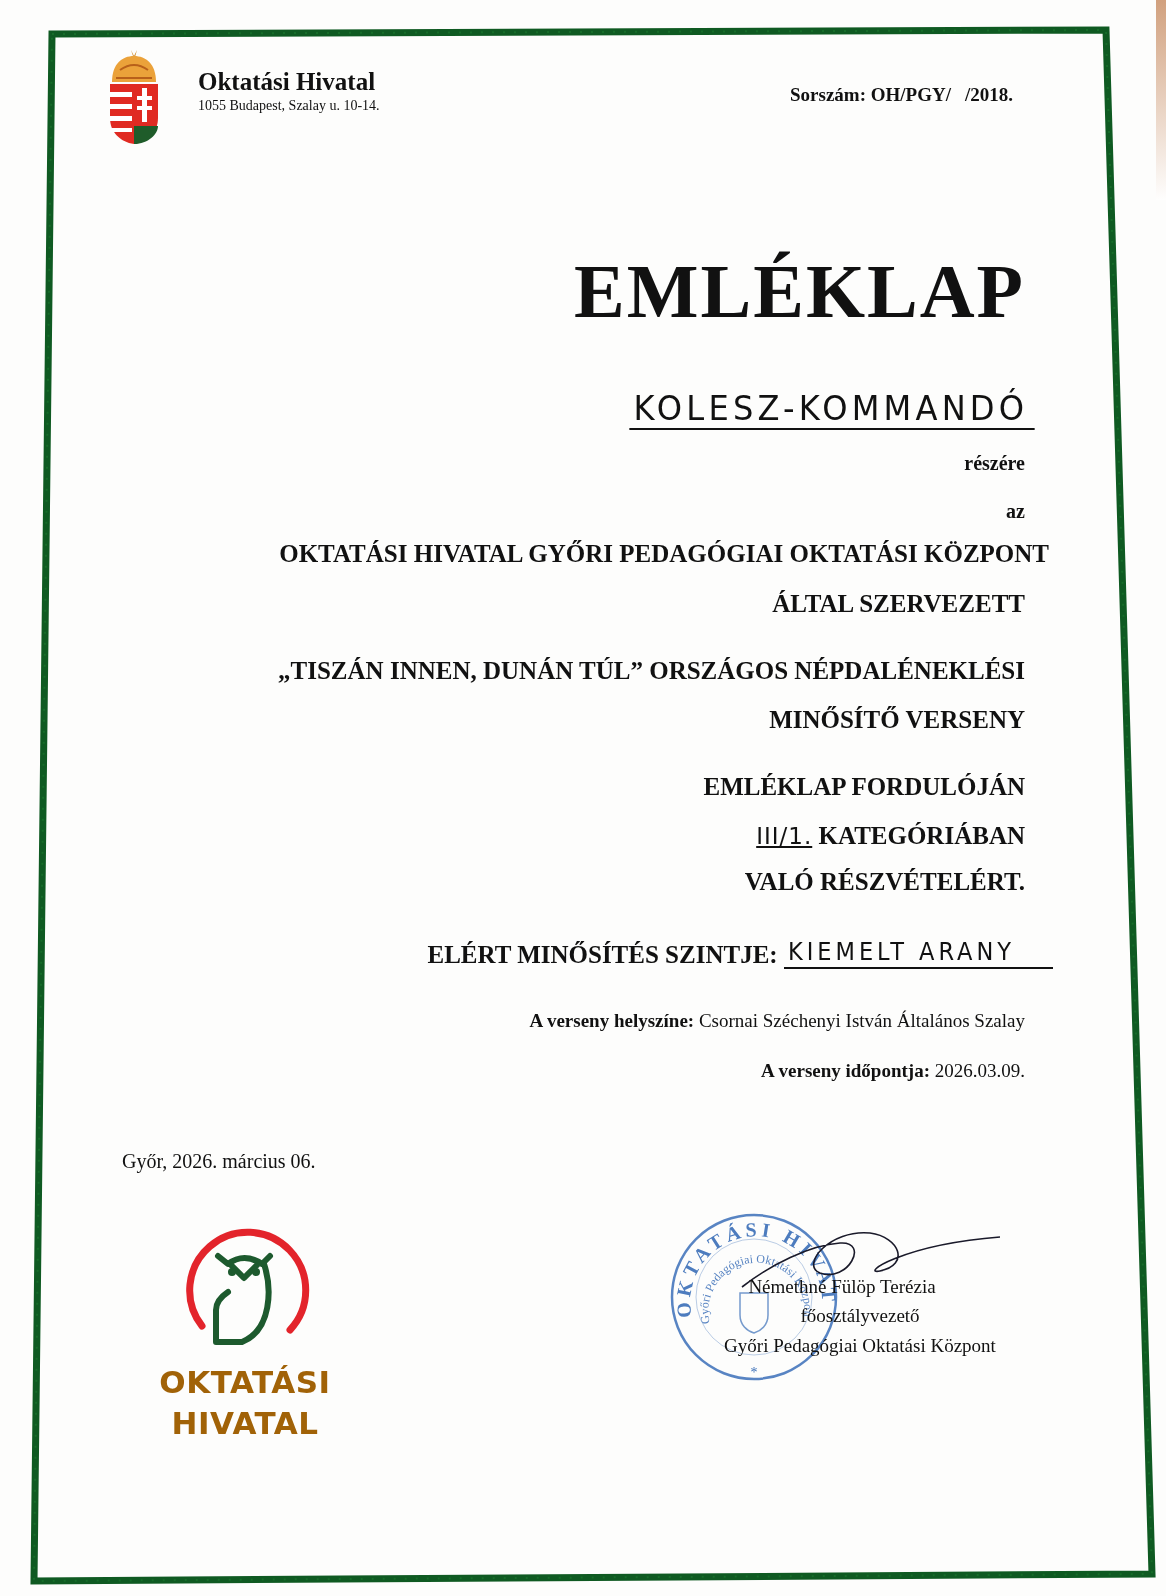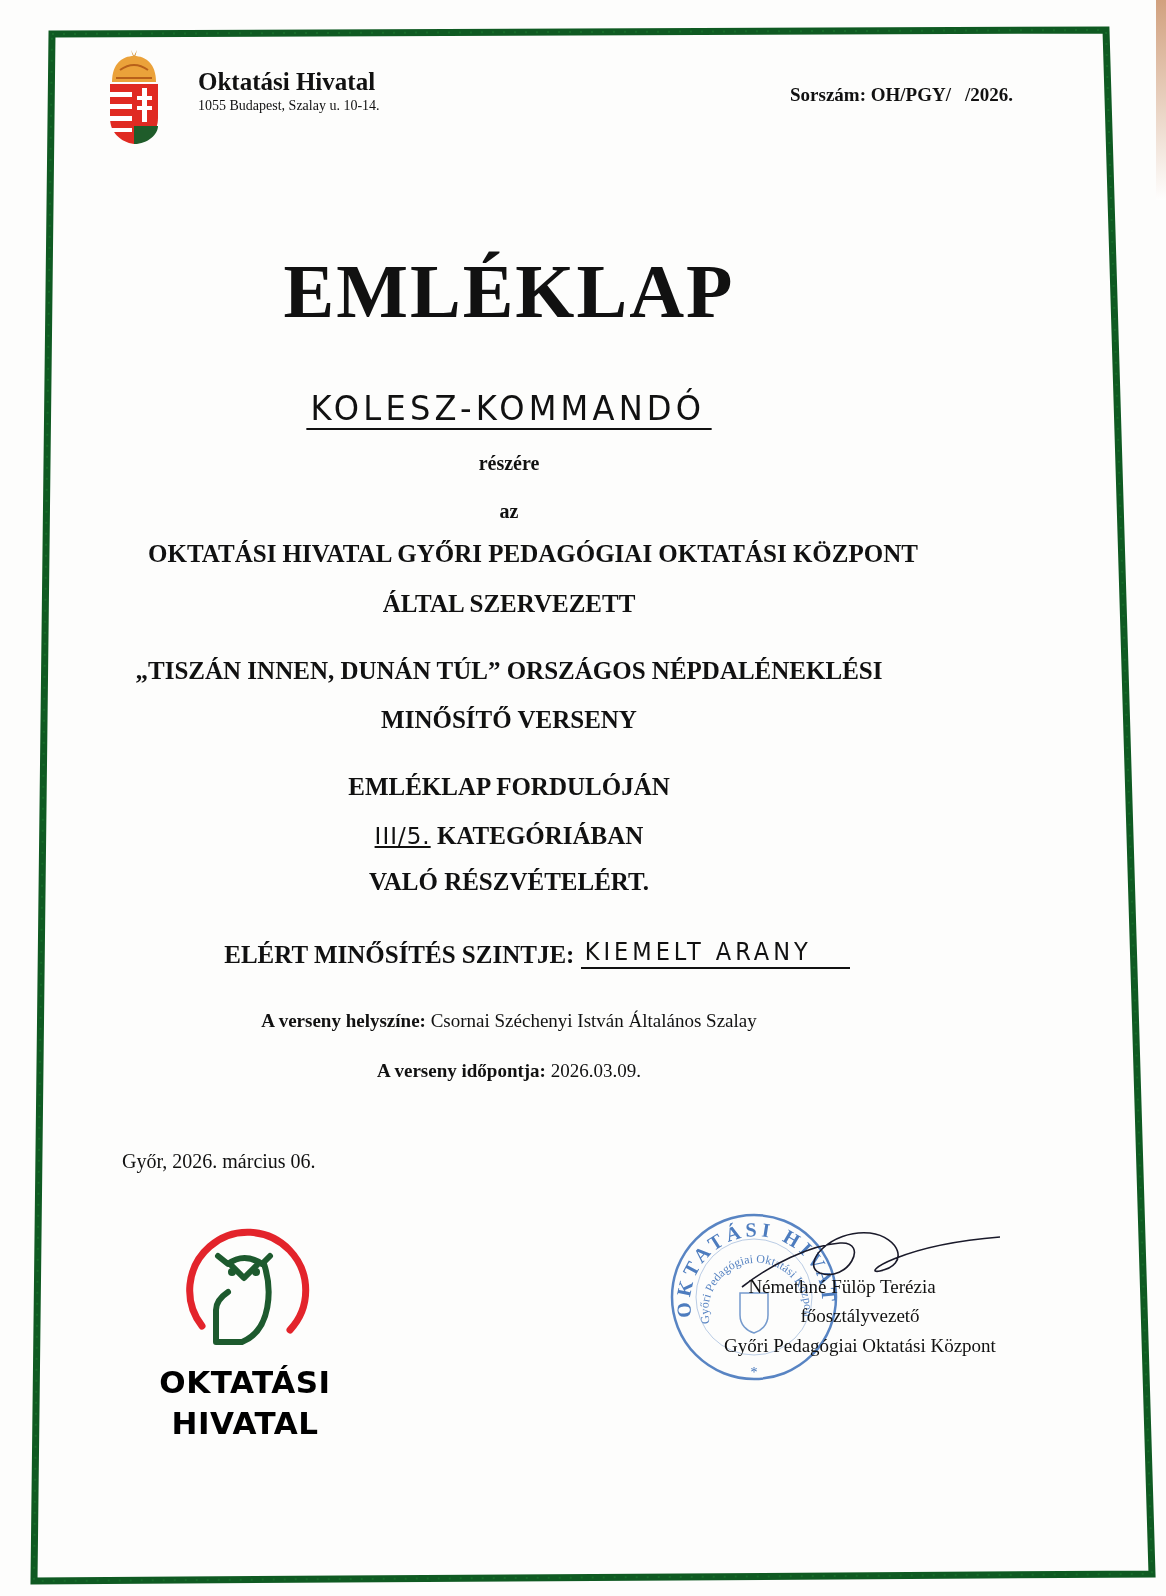--- a/index.html
+++ b/index.html
@@ -6,21 +6,21 @@
   body {
     width: 1166px; height: 1596px; position: relative; overflow: hidden;
     background: #fdfdfc;
     font-family: "Liberation Serif", "DejaVu Serif", serif;
     color: #111;
   }
   .frame { position: absolute; left: 0; top: 0; width: 1166px; height: 1596px; pointer-events: none; }
   .edge-strip { position: absolute; right: 0; top: 0; width: 10px; height: 200px; background: linear-gradient(#b4632a, #ffffff); opacity: .6; }
 
   .abs { position: absolute; }
-  .center { position: absolute; left: 0; width: 1018px; text-align: center; }
+  .center { position: absolute; left: 7px; width: 1018px; text-align: right; }
 
   .coat { left: 106px; top: 48px; width: 56px; height: 98px; }
   .org-name { left: 198px; top: 68px; font-size: 25px; font-weight: bold; }
   .org-addr { left: 198px; top: 98px; font-size: 14px; }
   .serial { left: 790px; top: 84px; font-size: 19px; font-weight: bold; }
   .serial span.gap { display: inline-block; width: 14px; }
 
   .title { top: 248px; font-size: 76px; font-weight: bold; letter-spacing: 2px; }
   .hand {
     font-family: "DejaVu Sans", sans-serif; font-weight: normal;
@@ -54,21 +54,21 @@
 
   .y-venue { top: 1010px; font-size: 19px; }
   .y-date { top: 1060px; font-size: 19px; }
   .bold { font-weight: bold; }
 
   .place-date { left: 122px; top: 1150px; font-size: 20px; }
 
   .oh-logo { left: 180px; top: 1218px; width: 130px; height: 135px; }
   .oh-text {
     position: absolute; left: 120px; width: 250px; text-align: center;
-    font-family: "DejaVu Sans", sans-serif; font-weight: bold; color: #000000;
+    font-family: "DejaVu Sans", sans-serif; font-weight: bold; color: #a16207;
     font-size: 31px; letter-spacing: 0.5px;
   }
   .oh-t1 { top: 1364px; }
   .oh-t2 { top: 1405px; }
 
   .stamp { left: 664px; top: 1205px; width: 180px; height: 180px; }
   .signature { left: 740px; top: 1225px; width: 260px; height: 70px; }
   .signer { position: absolute; left: 660px; width: 420px; text-align: center; font-size: 19px; }
   .s1 { left: 672px; top: 1276px; width: 340px; }
   .s2 { left: 690px; top: 1305px; width: 340px; }
@@ -93,41 +93,41 @@
   <rect x="4" y="68" width="22" height="5" fill="#fff"></rect>
   <rect x="4" y="80" width="22" height="4" fill="#fff"></rect>
   <rect x="36" y="40" width="5" height="34" fill="#fff"></rect>
   <rect x="31" y="48" width="15" height="4" fill="#fff"></rect>
   <rect x="31" y="58" width="15" height="4" fill="#fff"></rect>
   <path d="M28 78 h24 c0 8 -10 18 -24 18 z" fill="#1f5c2a"></path>
 </svg>
 <div class="abs org-name">Oktatási Hivatal</div>
 <div class="abs org-addr">1055 Budapest, Szalay u. 10-14.</div>
 <div class="abs serial">
-  <span>Sorszám: OH/PGY/</span><span class="gap"></span><span>/2026.</span>
+  <span>Sorszám: OH/PGY/</span><span class="gap"></span><span>/2018.</span>
 </div>
 
 <div class="center title">EMLÉKLAP</div>
 
 <div class="center recipient-wrap">
   <span class="recipient hand">KOLESZ-KOMMANDÓ</span>
 </div>
 
 <div class="center line-s y-reszere">részére</div>
 <div class="center line-s y-az">az</div>
 
 <div class="center line-m y-org">OKTATÁSI HIVATAL GYŐRI PEDAGÓGIAI OKTATÁSI KÖZPONT</div>
 <div class="center line-m y-altal">ÁLTAL SZERVEZETT</div>
 
 <div class="center line-m y-comp1">„TISZÁN INNEN, DUNÁN TÚL” ORSZÁGOS NÉPDALÉNEKLÉSI</div>
 <div class="center line-m y-comp2">MINŐSÍTŐ VERSENY</div>
 
 <div class="center line-m y-round">EMLÉKLAP FORDULÓJÁN</div>
 <div class="center line-m y-cat">
-  <span class="cat-hand">III/5.</span>
+  <span class="cat-hand">III/1.</span>
   <span>KATEGÓRIÁBAN</span>
 </div>
 <div class="center line-m y-part">VALÓ RÉSZVÉTELÉRT.</div>
 
 <div class="center line-m y-level">
   <span>ELÉRT MINŐSÍTÉS SZINTJE:</span>
   <span class="level-hand hand">KIEMELT ARANY</span>
 </div>
 
 <div class="center y-venue">

